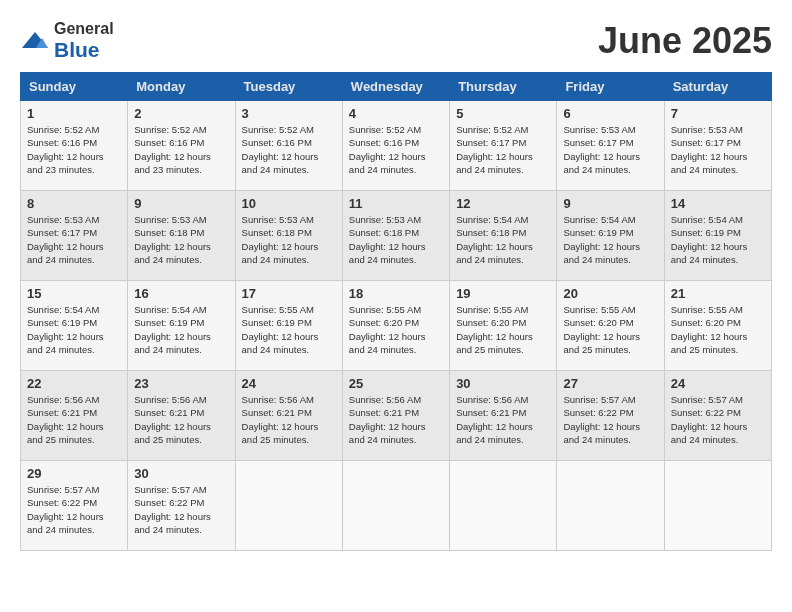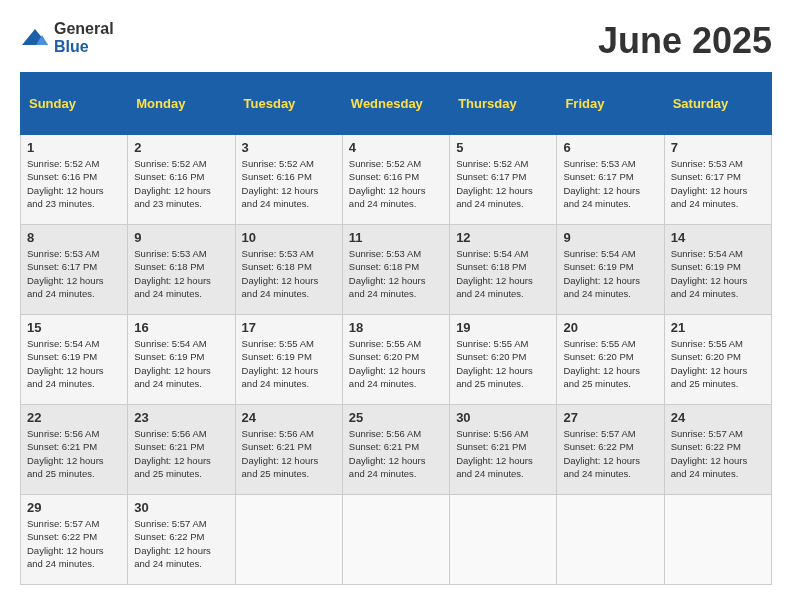--- a/index.html
+++ b/index.html
@@ -38,23 +38,23 @@
       font-size: 14px;
       color: #555;
     }
     table {
       width: 100%;
       border-collapse: collapse;
       table-layout: fixed;
     }
     thead tr th {
       background-color: #1a5fa8;
-      color: #fde047;
+      color: #e5e5e5;
       text-align: left;
-      padding: 23px 8px;
+      padding: 6px 8px;
       font-size: 13px;
       font-weight: bold;
       border: 1px solid #1a5fa8;
     }
     tbody tr td {
       border: 1px solid #ccc;
       vertical-align: top;
       padding: 5px 6px;
       font-size: 10px;
       color: #333;
@@ -87,21 +87,21 @@
 <body>
 
 <div class="header-area">
   <div class="logo">
     <svg class="logo-icon" viewBox="0 0 30 22" xmlns="http://www.w3.org/2000/svg">
       <polygon points="15,2 28,18 2,18" fill="#1a5fa8"></polygon>
       <polygon points="22,8 28,18 16,18" fill="#4a90d9"></polygon>
     </svg>
     <div>
       <span style="font-size:16px;font-weight:bold;color:#333;">General</span><br>
-      <span style="font-size:16px;font-weight:bold;color:#1a5fa8;">Blue</span>
+      <span style="font-size:21px;font-weight:bold;color:#1a5fa8;">Blue</span>
     </div>
   </div>
   <div class="title-area">
     <div class="month-title">June 2025</div>
   </div>
 </div>
 
 <table>
   <thead>
     <tr>

